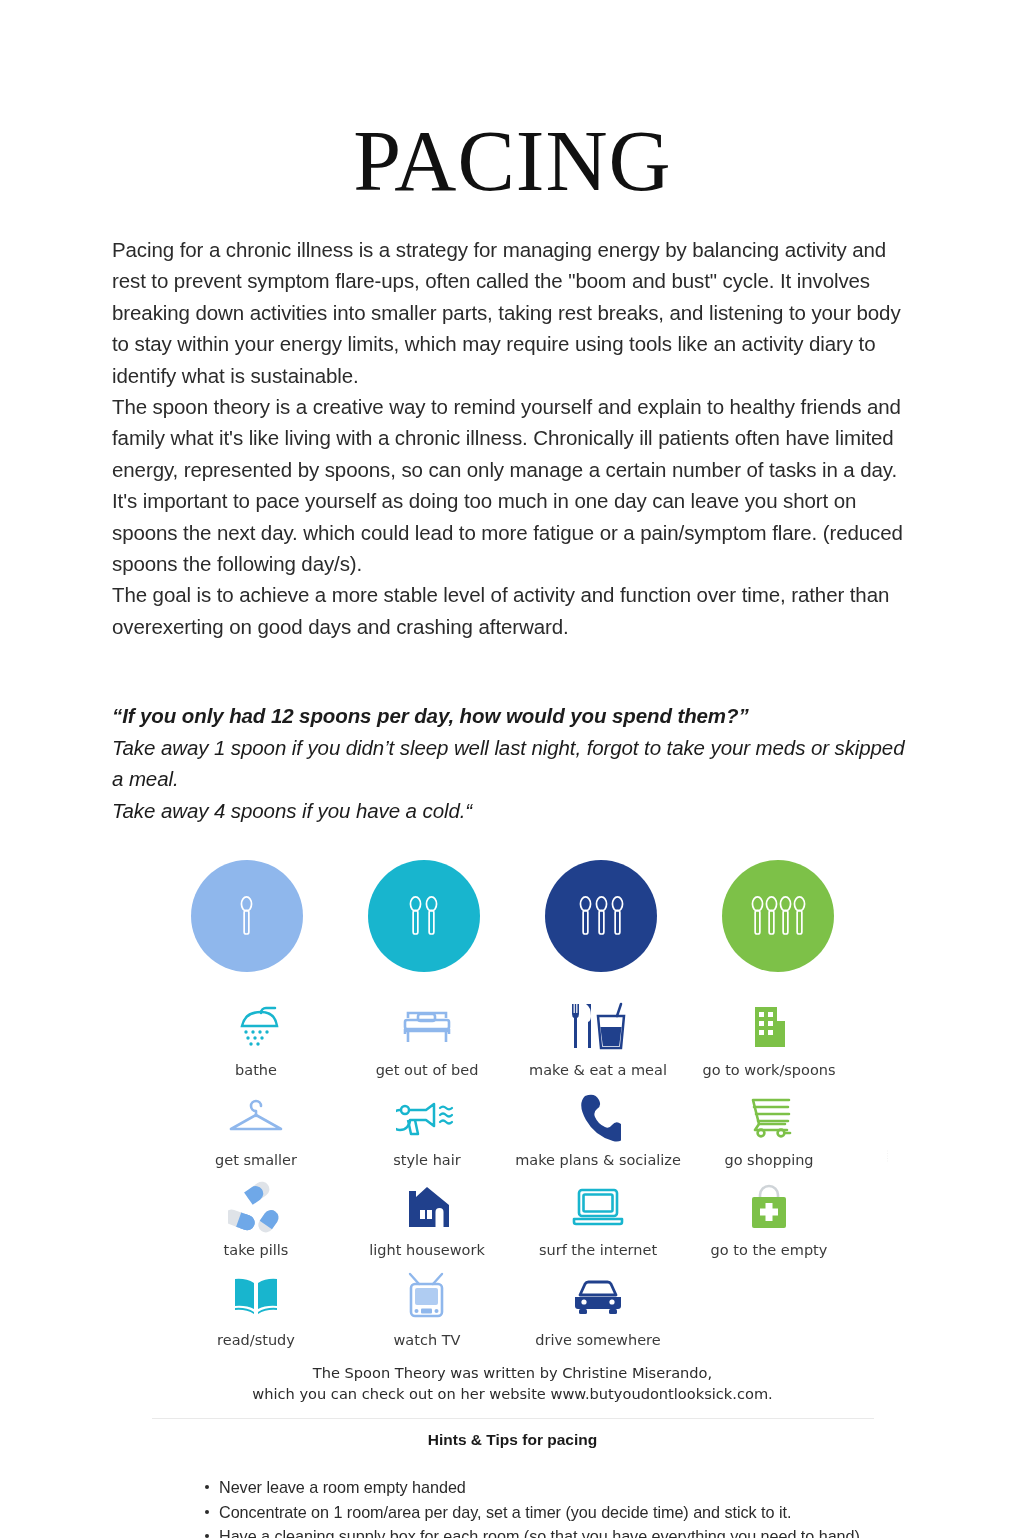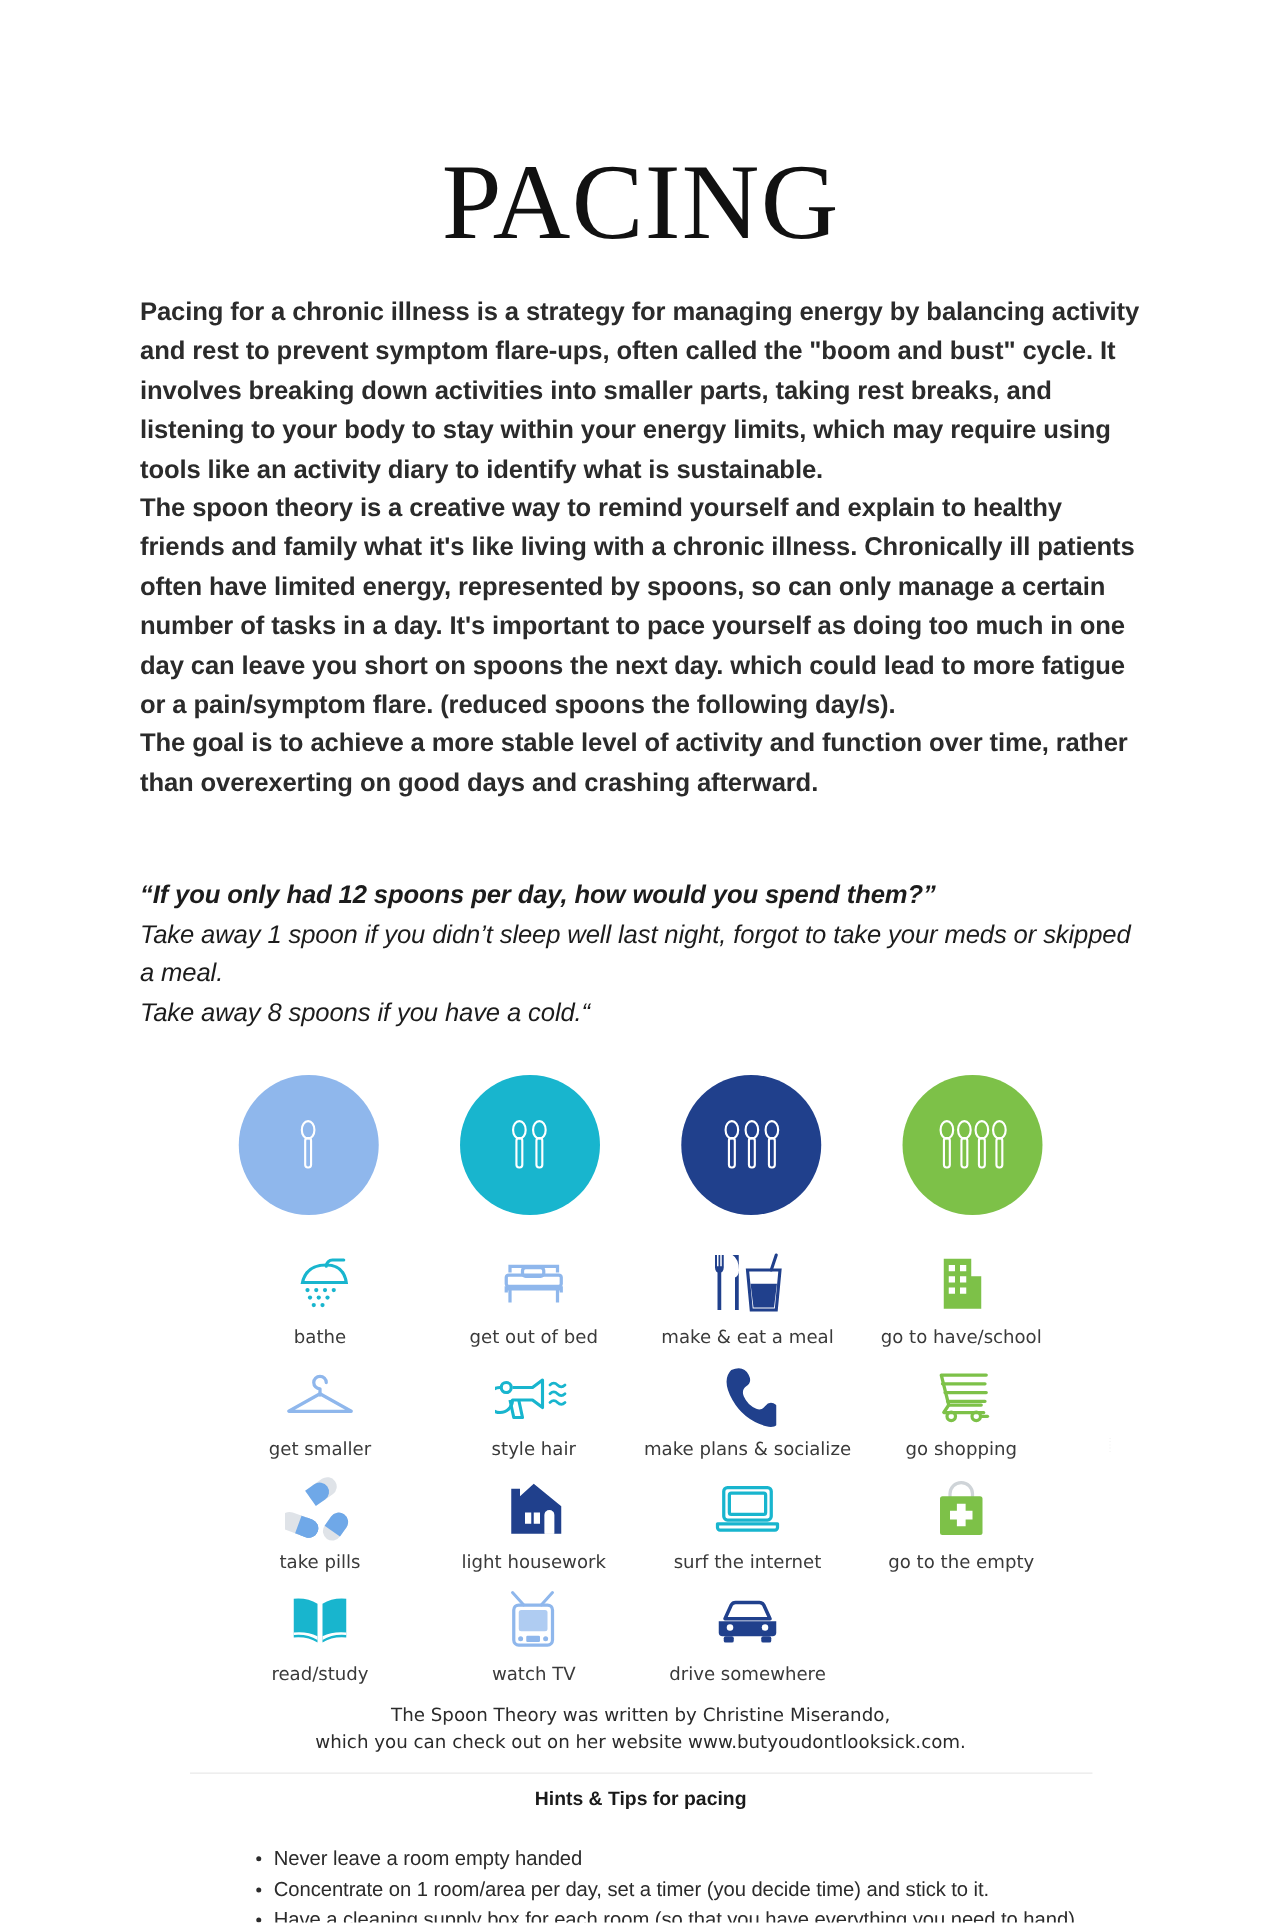--- a/index.html
+++ b/index.html
@@ -30,21 +30,20 @@
   .prose{
     margin:0;
     padding:30px 112px 0 112px;
   }
   .prose p{
     margin:0;
     font-size:20.5px;
     line-height:31.4px;
     color:#2b2b2b;
     letter-spacing:-0.1px;
-    font-weight:bold;
   }
 
   
   .quote-block{
     padding:58px 112px 0 112px;
   }
   .quote-block p{
     margin:0;
     font-style:italic;
     font-size:20.5px;
@@ -178,21 +177,21 @@
 
 <section class="prose">
   <p>Pacing for a chronic illness is a strategy for managing energy by balancing activity and rest to prevent symptom flare-ups, often called the "boom and bust" cycle. It involves breaking down activities into smaller parts, taking rest breaks, and listening to your body to stay within your energy limits, which may require using tools like an activity diary to identify what is sustainable.</p>
   <p>The spoon theory is a creative way to remind yourself and explain to healthy friends and family what it's like living with a chronic illness. Chronically ill patients often have limited energy, represented by spoons, so can only manage a certain number of tasks in a day. It's important to pace yourself as doing too much in one day can leave you short on spoons the next day. which could lead to more fatigue or a pain/symptom flare. (reduced spoons the following day/s).</p>
   <p>The goal is to achieve a more stable level of activity and function over time, rather than overexerting on good days and crashing afterward.</p>
 </section>
 
 <section class="quote-block">
   <p class="lead">“If you only had 12 spoons per day, how would you spend them?”</p>
   <p>Take away 1 spoon if you didn’t sleep well last night, forgot to take your meds or skipped a meal.</p>
-  <p>Take away 8 spoons if you have a cold.“</p>
+  <p>Take away 4 spoons if you have a cold.“</p>
 </section>
 
 <section class="infographic">
 
   <div class="watermark">·····</div>
 
   <div class="circles-row">
 
     <div class="circle-cell">
       <div class="spoon-circle" style="background:#8FB7EC">
@@ -320,21 +319,21 @@
           <g fill="#fff">
             <rect x="14" y="9" width="5" height="5"></rect>
               <rect x="23" y="9" width="5" height="5"></rect>
             <rect x="14" y="18" width="5" height="5"></rect>
               <rect x="23" y="18" width="5" height="5"></rect>
             <rect x="14" y="27" width="5" height="5"></rect>
               <rect x="23" y="27" width="5" height="5"></rect>
           </g>
         </svg>
       </div>
-      <div class="icon-label">go to have/school</div>
+      <div class="icon-label">go to work/spoons</div>
     </div>
 
     <div class="icon-cell">
       <div class="icon-art">
         <svg width="62" height="38" viewBox="0 0 62 38">
           <g fill="none" stroke="#8FB7EC" stroke-width="2.6" stroke-linejoin="round" stroke-linecap="round">
             <path d="M31 18 v-5 a5 5 0 1 1 5 -5"></path>
             <path d="M31 17 L6 31 h50 z"></path>
           </g>
         </svg>

